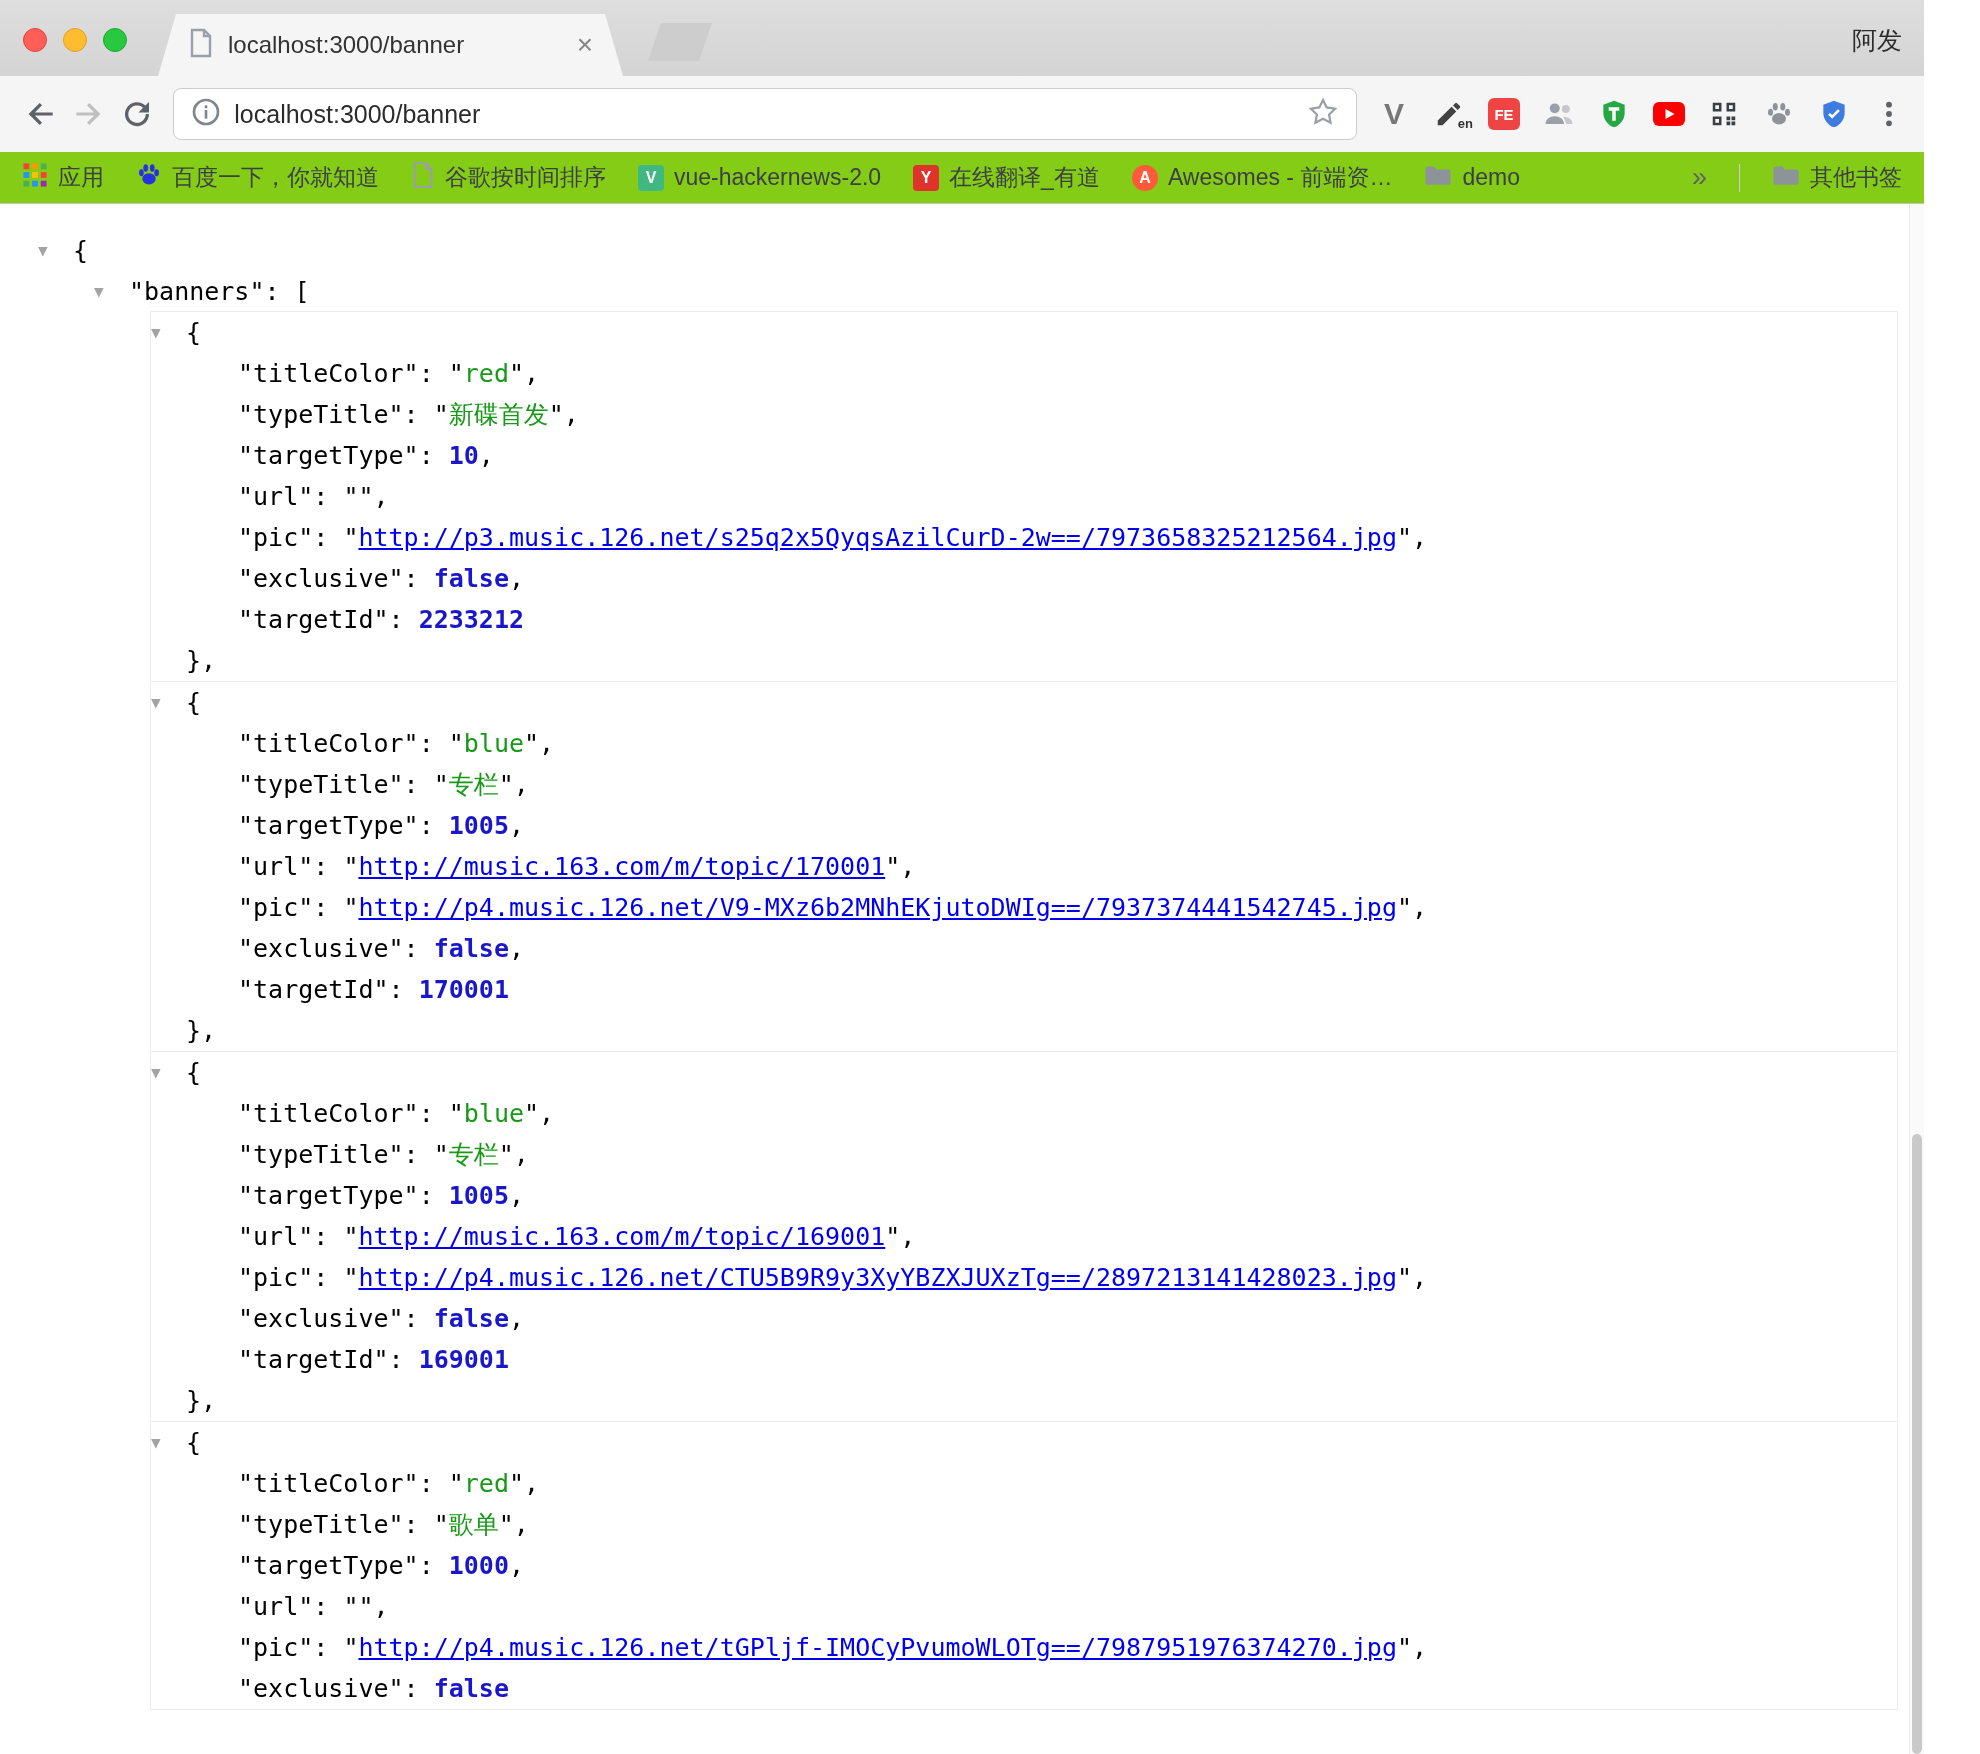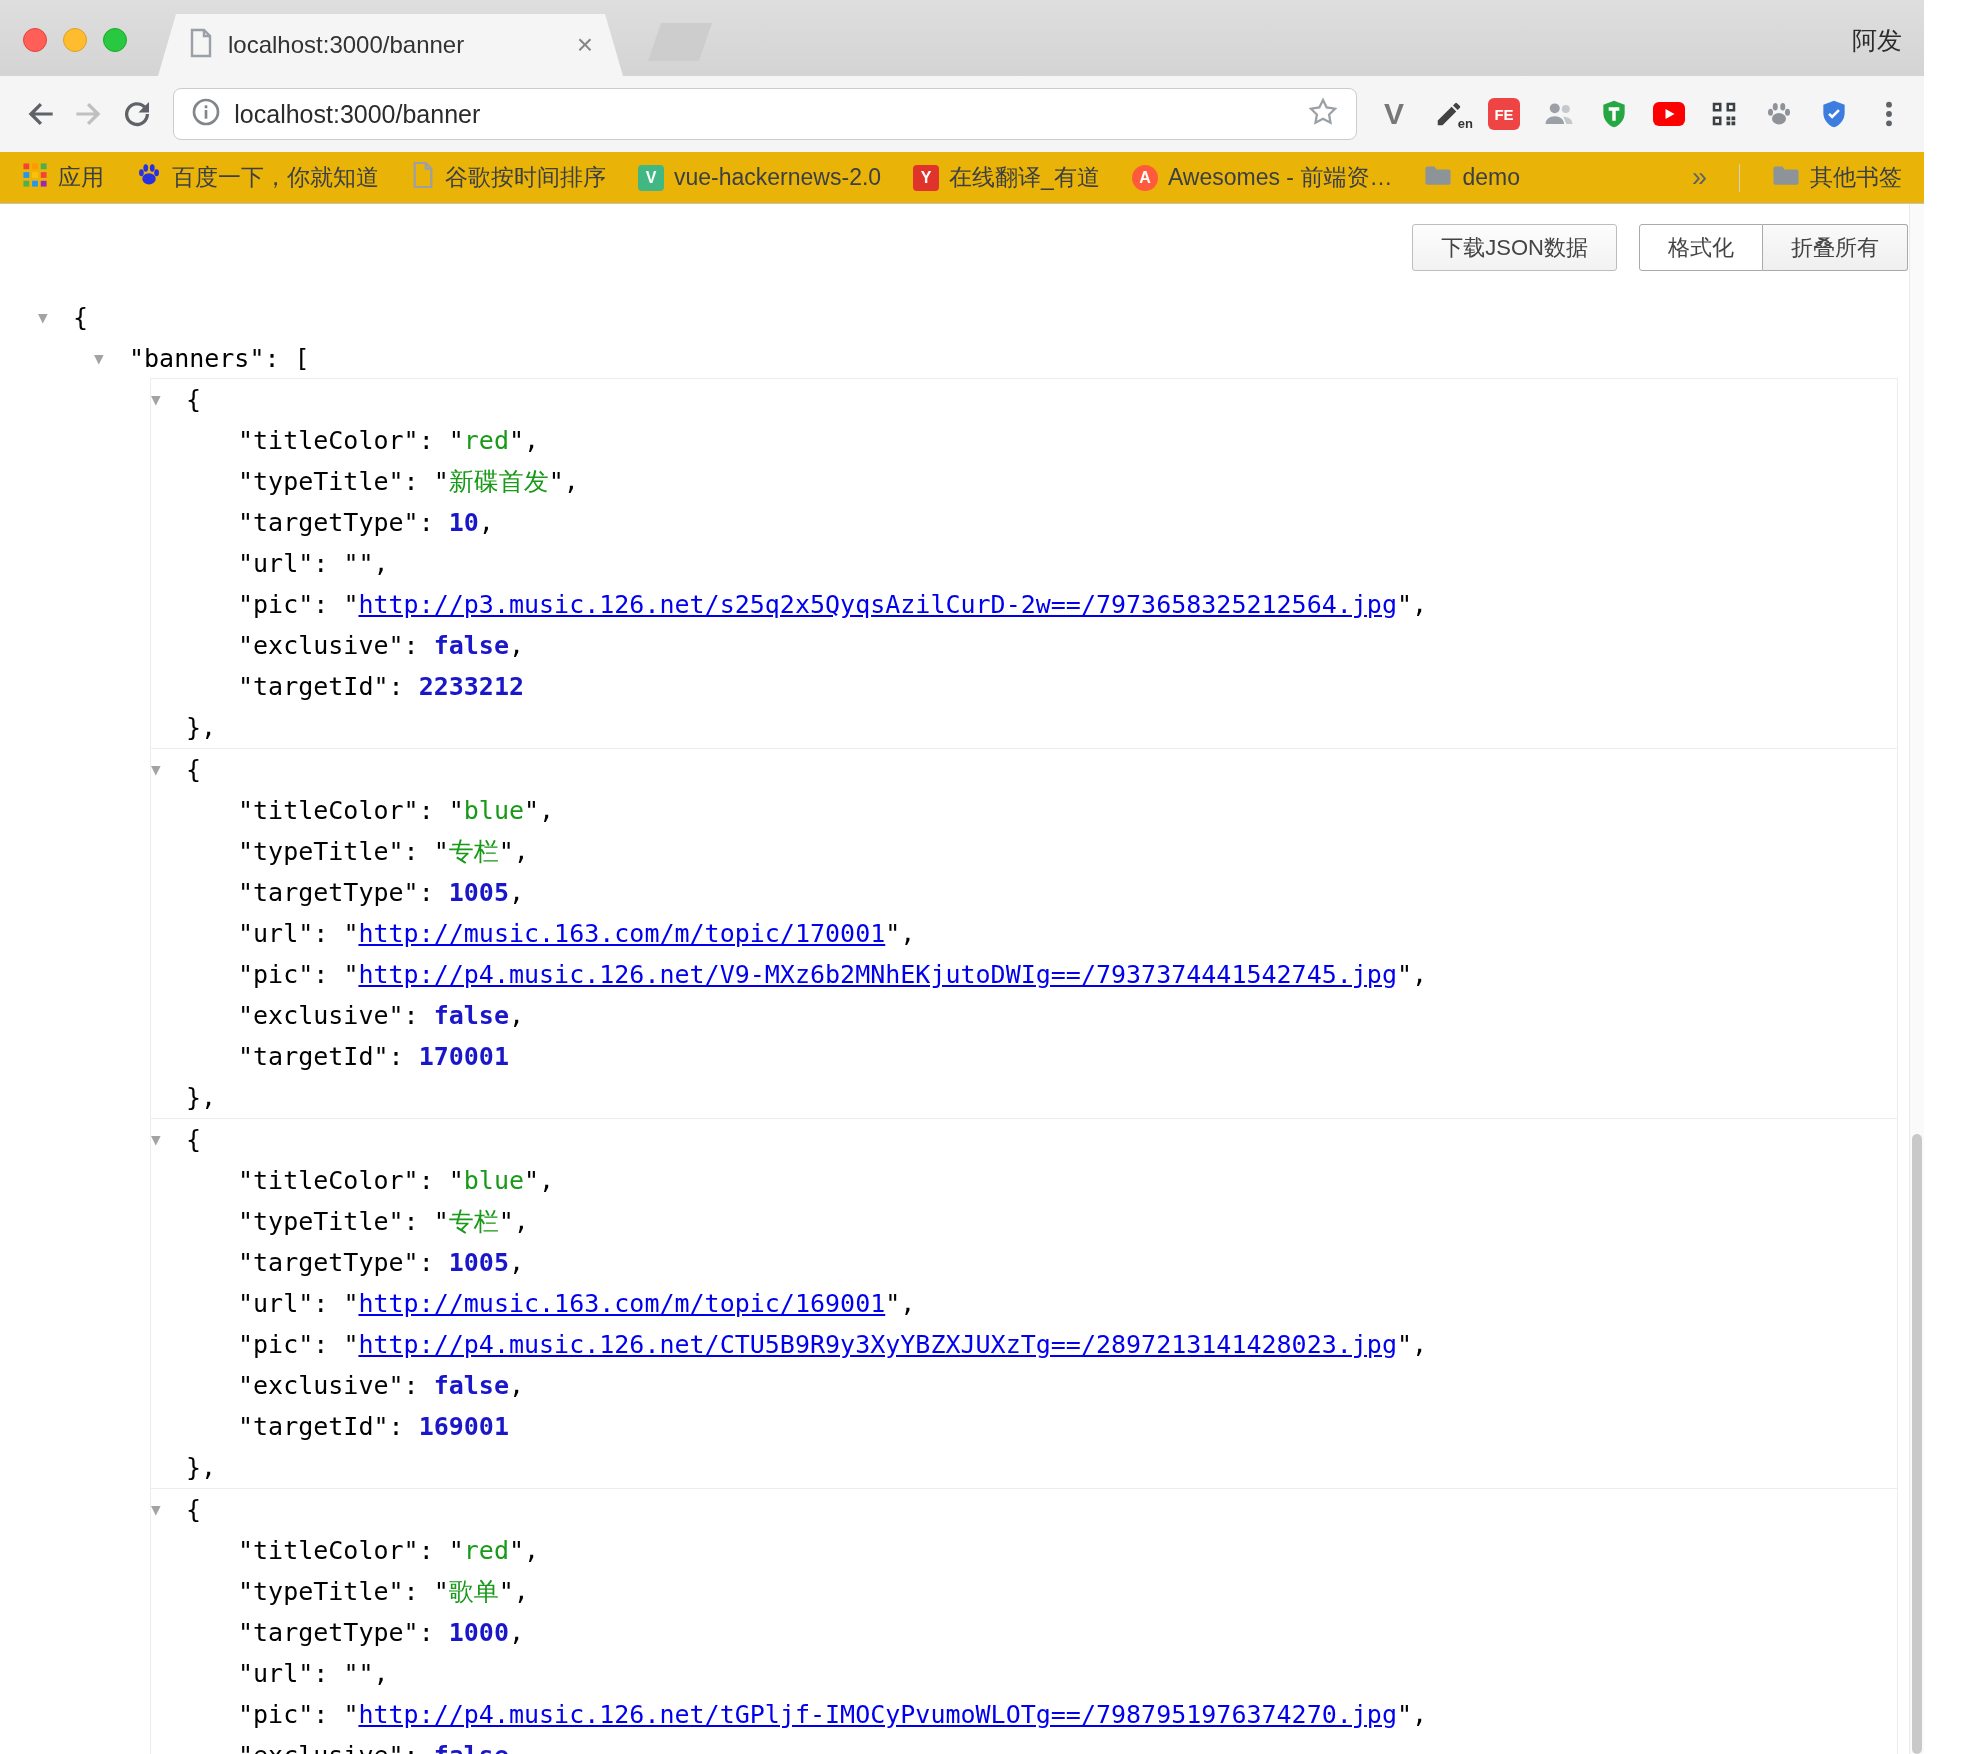--- a/index.html
+++ b/index.html
@@ -32,21 +32,21 @@
             border-radius:8px; display:flex; align-items:center; padding:0 16px; }
   .url-text { margin-left:12px; font-size:25px; color:#2b2b2b; flex:1; white-space:nowrap; overflow:hidden; }
   .exts { display:flex; align-items:center; gap:17px; margin-left:18px; }
   .ext { width:38px; height:38px; display:flex; align-items:center; justify-content:center; position:relative; }
   .ext-square { width:32px; height:32px; border-radius:6px; color:#fff; font-weight:bold; font-size:15px;
                 display:flex; align-items:center; justify-content:center; }
   .ext-glyph { font-size:30px; font-weight:bold; color:#777; }
   .ext-pencil i { position:absolute; top:-3px; right:-5px; font-style:normal; font-weight:bold; font-size:13px; color:#333;margin-top:24px; }
 
   
-  .bookmarks { height:52px; background:#eab308; border-bottom:1px solid #c3c3c3;
+  .bookmarks { height:52px; background:#84cc16; border-bottom:1px solid #c3c3c3;
                display:flex; align-items:center; padding:0 22px; gap:32px; font-size:23px; color:#3c4043; }
   .bm { display:flex; align-items:center; gap:10px; white-space:nowrap; }
   .fav-square { width:26px; height:26px; border-radius:4px; color:#fff; font-weight:bold; font-size:16px;
                 display:flex; align-items:center; justify-content:center; }
   .fav-circle { width:26px; height:26px; border-radius:50%; color:#fff; font-weight:bold; font-size:16px;
                 display:flex; align-items:center; justify-content:center; }
   .bm-spacer { flex:1; }
   .bm-chevron { font-size:27px; color:#5f6368; }
   .bm-divider { width:1px; height:28px; background:#cfcfcf; }
 
@@ -270,27 +270,20 @@
       <span>
         <svg width="28" height="24" viewBox="0 0 20 16">
             <path d="M1 3.5c0-.8.6-1.5 1.4-1.5h5l1.6 2h8.6c.8 0 1.4.7 1.4 1.5v8c0 .8-.6 1.5-1.4 1.5H2.4A1.45 1.45 0 0 1 1 13.5z" fill="#8d9499"></path>
           </svg>
       </span>
       <span>其他书签</span>
     </div>
   </div>
 
   <div class="page">
-    <div class="actionbar">
-      <div class="btn">下载JSON数据</div>
-      <div class="btn-group">
-        <div class="btn">格式化</div>
-        <div class="btn">折叠所有</div>
-      </div>
-    </div>
     <div class="jsonwrap" id="json-root">
         <div class="jline"><span class="tri">▼</span><span class="jp">{</span></div>
         <div class="jlevel">
           <div class="jline"><span class="tri">▼</span><span class="jkey">"banners"</span><span class="jp">: [</span></div>
           <div class="jlevel">
             <div class="jblock">
               <div class="jline"><span class="tri">▼</span><span class="jp">{</span></div>
               <div class="jbody">
                 <div class="jline kv"><span class="jkey">"titleColor"</span><span class="jp">: </span><span class="jp">"</span><span class="jstr" style="color:#189918">red</span><span class="jp">"</span><span class="jp">,</span></div>
                 <div class="jline kv"><span class="jkey">"typeTitle"</span><span class="jp">: </span><span class="jp">"</span><span class="jstr" style="color:#189918">新碟首发</span><span class="jp">"</span><span class="jp">,</span></div>

